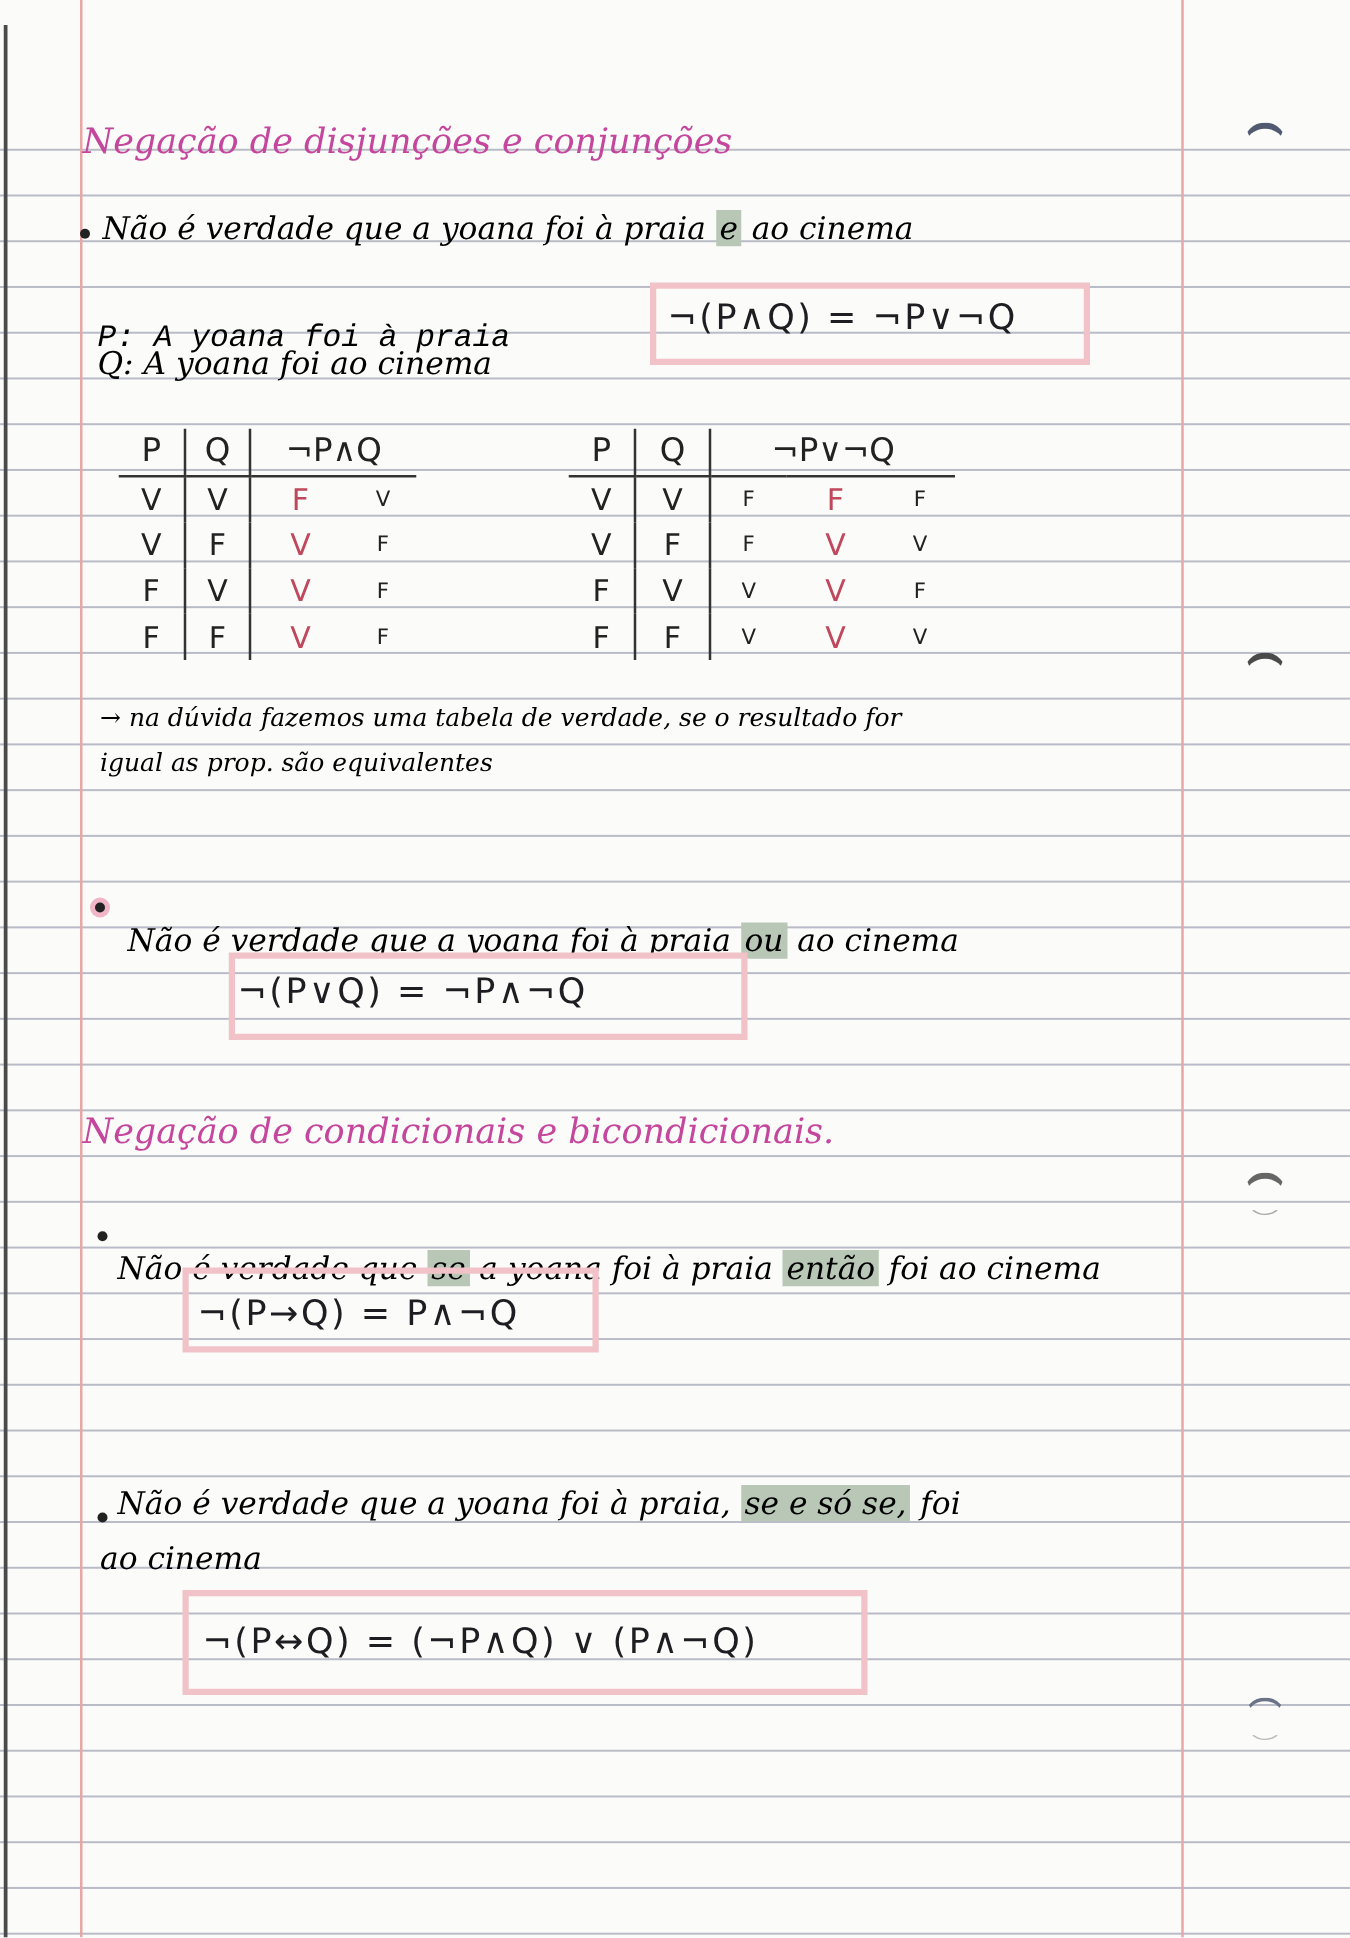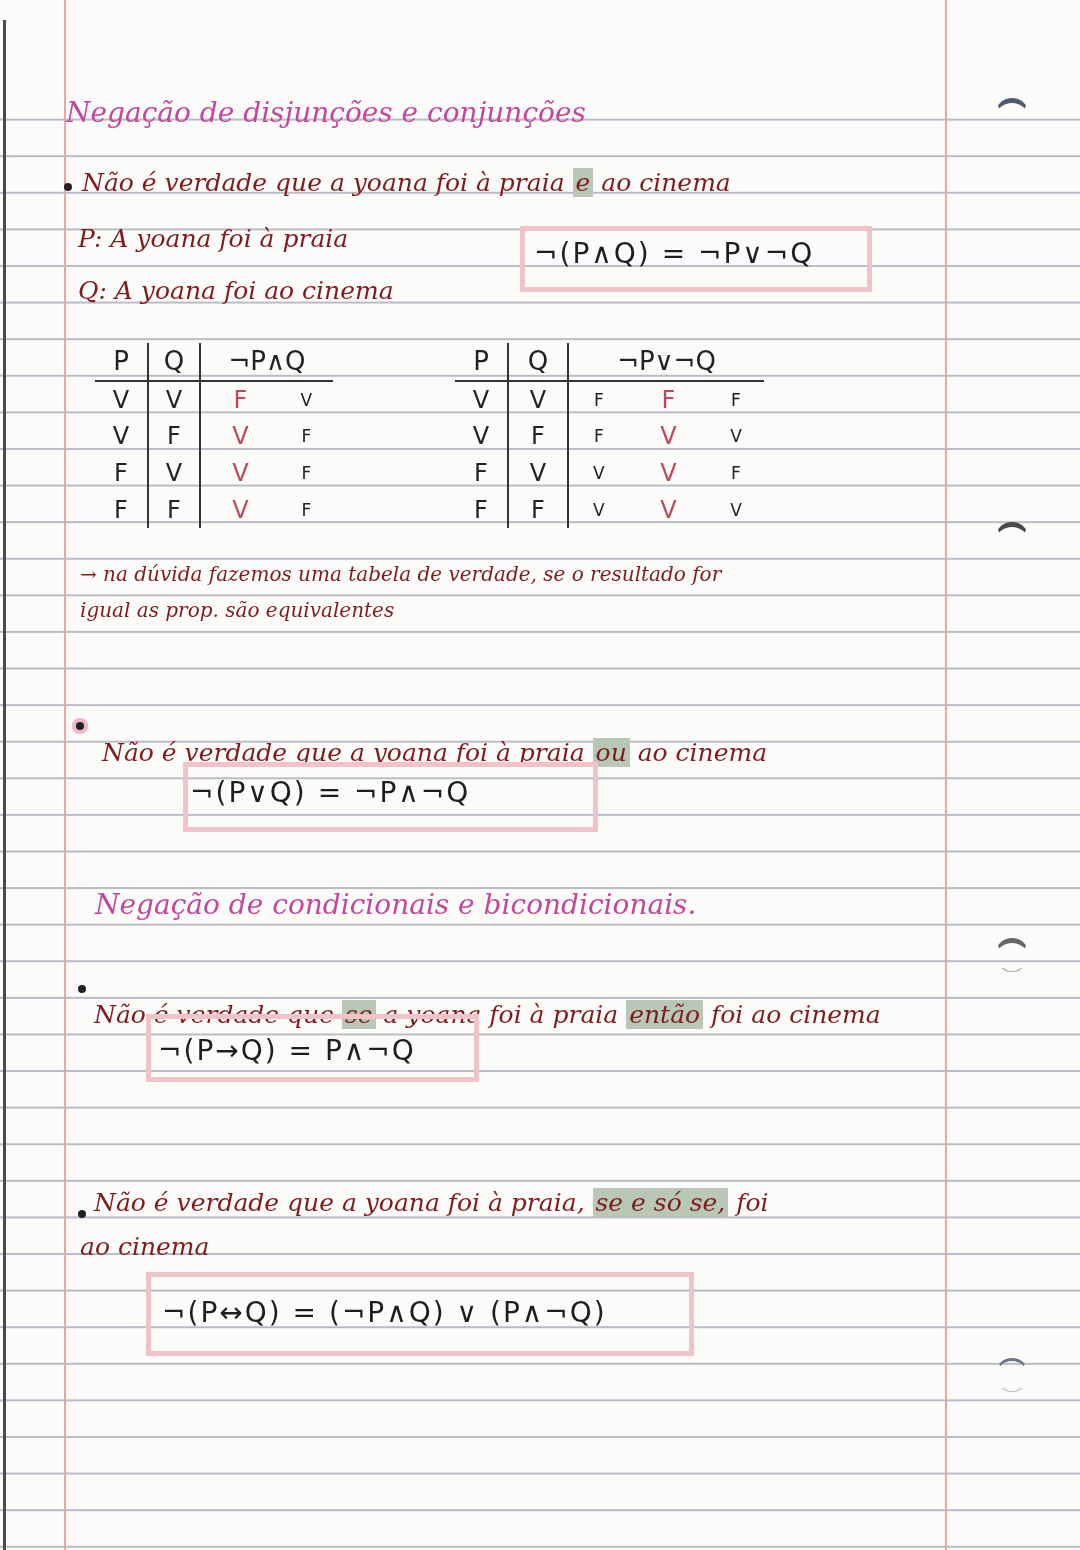--- a/index.html
+++ b/index.html
@@ -20,21 +20,21 @@
     }
     .binder-edge { position: absolute; left: 3px; top: 20px; width: 3px; height: 1530px; background: #4a4a4a; }
     .margin-left { position: absolute; left: 64px; top: 0; width: 1.5px; height: 1550px; background: #e8a6a6; }
     .margin-right { position: absolute; left: 945px; top: 0; width: 1.5px; height: 1550px; background: #e8a6a6; }
     .ring { position: absolute; left: 995px; width: 34px; height: 34px; border-radius: 50%;
       border-top: 5px solid #505a70; border-left: 2px solid transparent; border-right: 2px solid transparent; box-sizing: border-box; }
     .ring.r2 { border-top-color: #4a4a4a; }
     .ring.r3 { border-top-color: #666; border-bottom: 1px solid #aaa; }
     .ring.r4 { border-top: 3px solid #6a7388; border-bottom: 1px solid #bbb; }
 
-    .hw { position: absolute; white-space: nowrap; font-family: "DejaVu Serif", serif; font-style: italic; color: #7f1d1d; }
+    .hw { position: absolute; white-space: nowrap; font-family: "DejaVu Serif", serif; font-style: italic; color: #000000; }
     .title { color: #c4479d; font-size: 28px; }
     .line { font-size: 25px; }
     .bullet { position: absolute; width: 8px; height: 8px; border-radius: 50%; background: #222; }
     .bullet.pink { box-shadow: 0 0 0 4px #f1b6c6; }
     .hl { background: #b9c7b7; padding: 0 3px; }
 
     .formula-box { position: absolute; border: 5px solid #f1c3c8; box-sizing: border-box; }
     .formula { position: absolute; font-family: "DejaVu Sans", sans-serif; font-size: 28px; color: #1e1e22; white-space: nowrap; letter-spacing: 2px; }
 
     .tt { position: absolute; font-family: "DejaVu Sans", sans-serif; color: #222; }
@@ -60,21 +60,21 @@
 
 <div class="hw title" style="left:66px; top:96px;">Negação de disjunções e conjunções</div>
 
 <div class="bullet" style="left:64px; top:183px;"></div>
 <div class="hw line" style="left:82px; top:168px;">
   <span>Não é verdade que a yoana foi à praia</span>
   <span class="hl">e</span>
   <span>ao cinema</span>
 </div>
 
-<div class="hw line" style="left:78px; top:224px;">P: A yoana foi à praia</div>
+<div class="hw line" style="left:78px; top:256px;font-family:Liberation Mono, monospace;">P: A yoana foi à praia</div>
 <div class="hw line" style="left:78px; top:276px;">Q: A yoana foi ao cinema</div>
 
 <div class="formula-box" style="left:520px; top:226px; width:352px; height:66px;"></div>
 <div class="formula" style="left:534px; top:237px;">¬(P∧Q) = ¬P∨¬Q</div>
 
 <div class="tt" style="left:95px; top:343px;">
   <table>
     <tbody>
         <tr>
       <th class="sep" style="width:52px;">P</th>
@@ -155,21 +155,21 @@
 <div class="bullet pink" style="left:76px; top:722px;"></div>
 <div class="hw line" style="left:102px; top:706px;margin-top:32px;">
   <span>Não é verdade que a yoana foi à praia</span>
   <span class="hl">ou</span>
   <span>ao cinema</span>
 </div>
 
 <div class="formula-box" style="left:183px; top:762px; width:415px; height:70px;"></div>
 <div class="formula" style="left:190px; top:776px;">¬(P∨Q) = ¬P∧¬Q</div>
 
-<div class="hw title" style="left:66px; top:888px;padding-left:29px;">Negação de condicionais e bicondicionais.</div>
+<div class="hw title" style="left:66px; top:888px;">Negação de condicionais e bicondicionais.</div>
 
 <div class="bullet" style="left:78px; top:985px;"></div>
 <div class="hw line" style="left:94px; top:1000px;">
   <span>Não é verdade que</span>
   <span class="hl">se</span>
   <span>a yoana foi à praia</span>
   <span class="hl">então</span>
   <span>foi ao cinema</span>
 </div>
 

